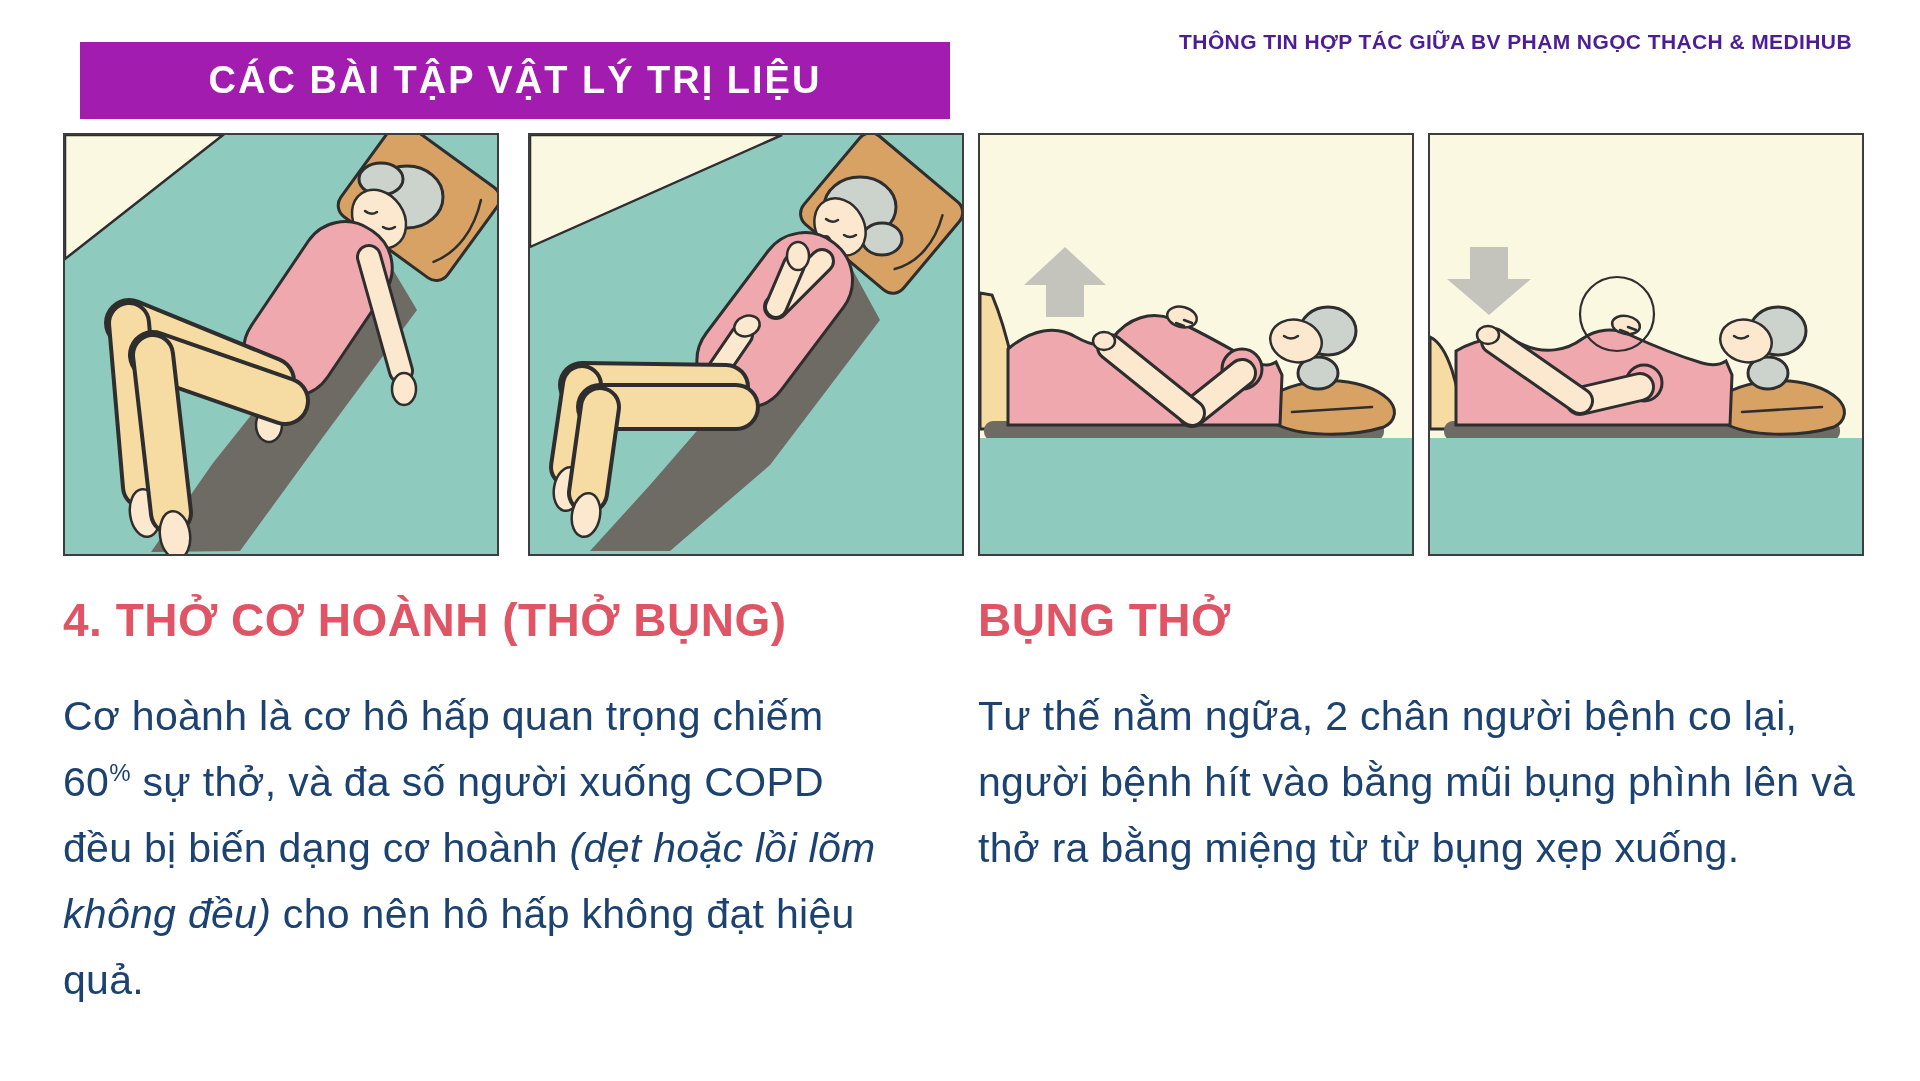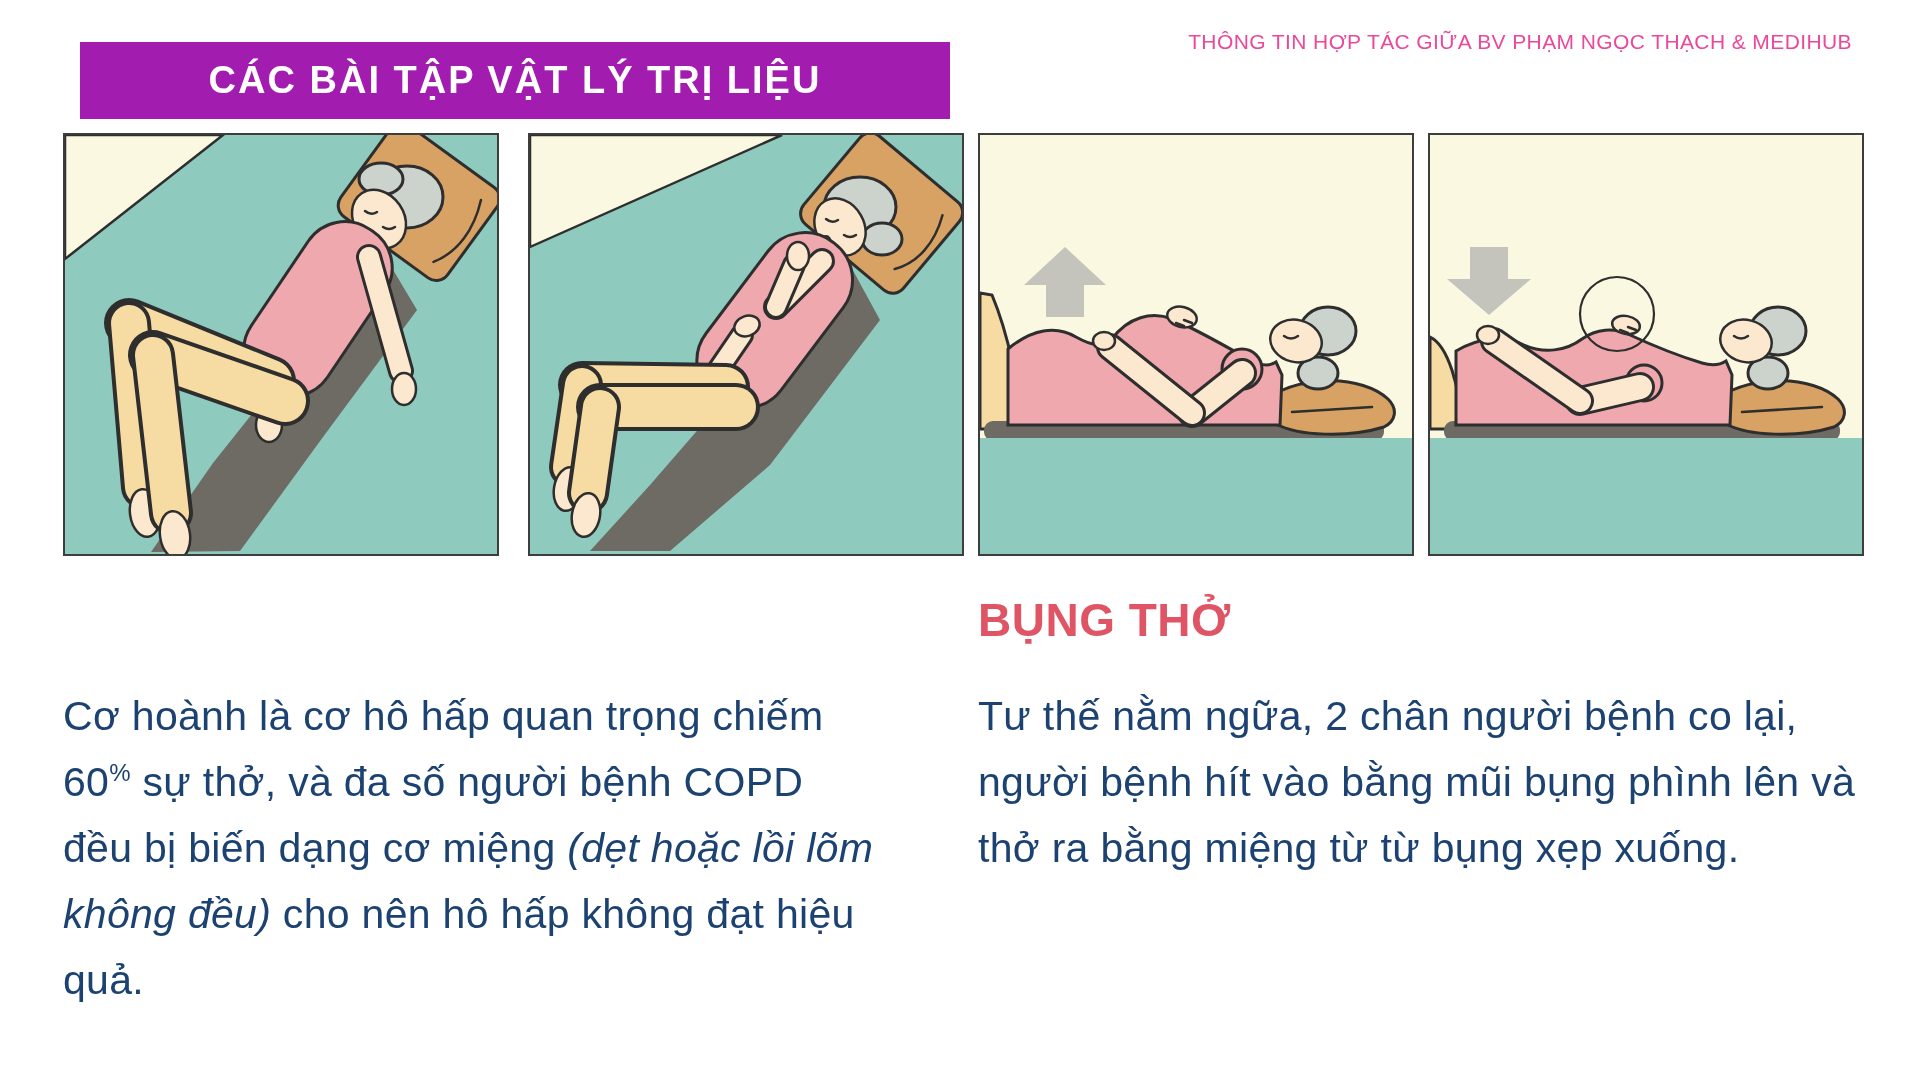--- a/index.html
+++ b/index.html
@@ -9,22 +9,22 @@
   }
   
   .banner{
     position:absolute;left:80px;top:42px;width:870px;height:77px;
     background:#a21caf;display:flex;align-items:center;justify-content:center;
   }
   .banner-title{
     color:#ffffff;font-size:38px;font-weight:700;letter-spacing:2px;white-space:nowrap;
   }
   .partner-note{
-    position:absolute;top:30px;right:68px;color:#ec4899;
-    font-size:21px;font-weight:400;letter-spacing:0.4px;white-space:nowrap;text-align:center;
+    position:absolute;top:30px;right:68px;color:#4c1d95;
+    font-size:21px;font-weight:700;letter-spacing:0.4px;white-space:nowrap;text-align:center;
   }
   
   .panel{
     position:absolute;top:133px;width:436px;height:423px;
     border:2px solid #3d3d3d;box-sizing:border-box;background:#8ecabd;overflow:hidden;
   }
   .panel svg{display:block;width:100%;height:100%;}
   .p1{left:63px;} .p2{left:528px;} .p3{left:978px;} .p4{left:1428px;}
   
   .teal{fill:#8ecabd;}
@@ -224,19 +224,20 @@
       <path d="M150 266 L64 206" stroke="#2e2e2e" stroke-width="28" stroke-linecap="round" fill="none"></path>
       <path d="M150 266 L64 206" stroke="#fce8cf" stroke-width="22" stroke-linecap="round" fill="none"></path>
       <ellipse class="skin" cx="58" cy="200" rx="11" ry="9"></ellipse>
 
       <ellipse class="skin" cx="196" cy="190" rx="14" ry="9" transform="rotate(10 196 190)"></ellipse>
       <path class="line" d="M190 195 l8 3 M198 192 l8 3"></path>
       <circle class="ring" cx="187" cy="179" r="37"></circle>
     </svg>
   </figure>
 
+  <h2 class="heading heading-left" style="margin:0">4. THỞ CƠ HOÀNH (THỞ BỤNG)</h2>
   <h2 class="heading heading-right" style="margin:0">BỤNG THỞ</h2>
 
-  <p class="para para-left" style="margin:0"><span>Cơ hoành là cơ hô hấp quan trọng chiếm 60</span><sup class="pct">%</sup><span> sự thở, và đa số người bệnh COPD đều bị biến dạng cơ miệng </span><span class="ital">(dẹt hoặc lồi lõm không đều)</span><span> cho nên hô hấp không đạt hiệu quả.</span></p>
+  <p class="para para-left" style="margin:0"><span>Cơ hoành là cơ hô hấp quan trọng chiếm 60</span><sup class="pct">%</sup><span> sự thở, và đa số người xuống COPD đều bị biến dạng cơ hoành </span><span class="ital">(dẹt hoặc lồi lõm không đều)</span><span> cho nên hô hấp không đạt hiệu quả.</span></p>
 
   <p class="para para-right" style="margin:0"><span>Tư thế nằm ngữa, 2 chân người bệnh co lại, người bệnh hít vào bằng mũi bụng phình lên và thở ra bằng miệng từ từ bụng xẹp xuống.</span></p>
 
 </div>
 
 </body></html>

